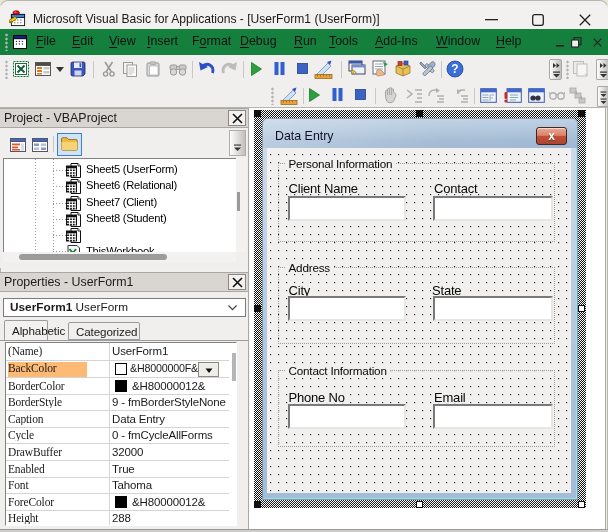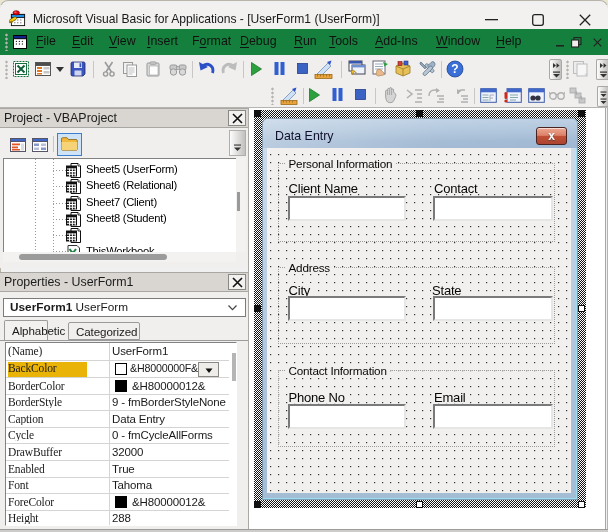--- a/index.html
+++ b/index.html
@@ -479,21 +479,21 @@
     <div class="tab" style="left:4px;top:48px;width:44px;height:20px;border-bottom:none;border-radius:2px 2px 0 0;padding:3px 0 0 7px;background:#f2f1f0">Alphabetic</div>
     <div class="tab" style="left:68px;top:50px;width:72px;height:18px;border-radius:2px 2px 0 0;padding:2px 0 0 7px;">Categorized</div>
     <div class="abs" style="left:0;top:67.5px;width:249px;height:1px;background:#9b9b9b"></div>
     <div id="grid">
       <div class="prow" style="top:0px;height:17.5px">
           <span class="pn">(Name)</span>
           <span class="pv">UserForm1</span>
           <span class="pdiv"></span>
         </div>
       <div class="prow" style="top:17.5px;height:17.5px">
-          <span class="pn" style="background:#eab308;width:79px;height:15px">BackColor</span>
+          <span class="pn" style="background:#fdba74;width:79px;height:15px">BackColor</span>
           <span class="swatch" style="background:#fff"></span>
           <span class="pv" style="left:124px;font-size:10.7px;letter-spacing:-0.2px">&amp;H8000000F&amp;</span>
           <span class="pdiv"></span>
         <div class="abs" style="left:192px;top:1px;width:21px;height:15px;background:#efede9;border:1px solid #8a8884">
             <svg class="abs" style="left:6px;top:5px" width="8" height="6" viewBox="0 0 8 6">
               <path d="M0.5 0.5 L7.5 0.5 L4 5 Z" fill="#111"></path>
             </svg>
           </div>
       </div>
       <div class="prow" style="top:35px">

